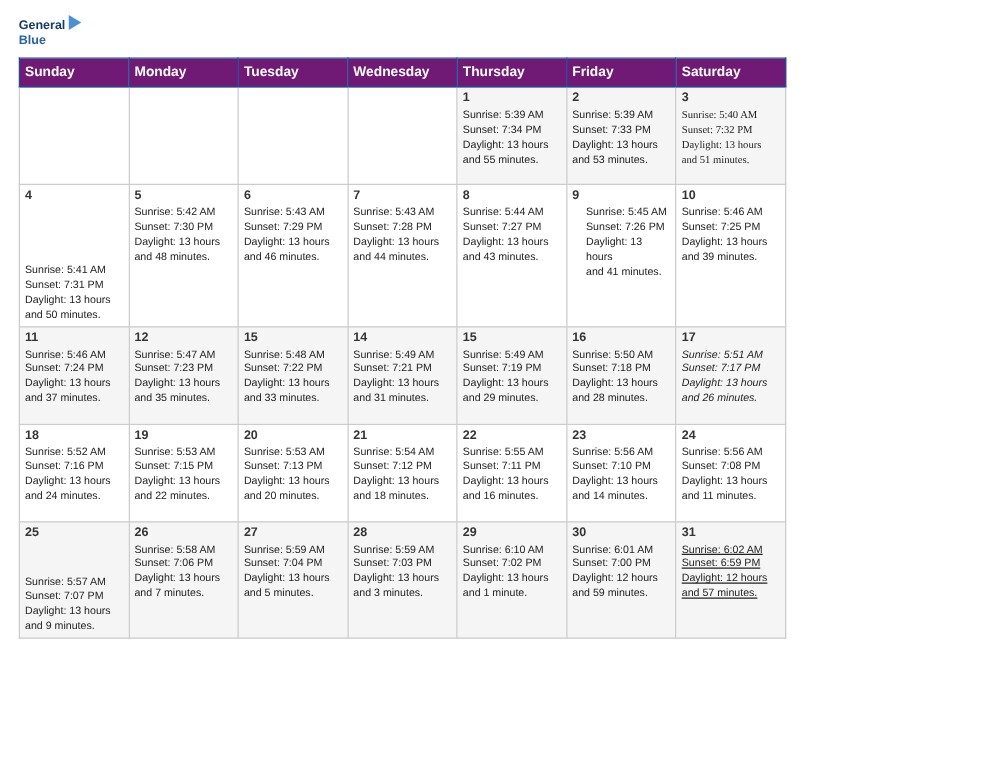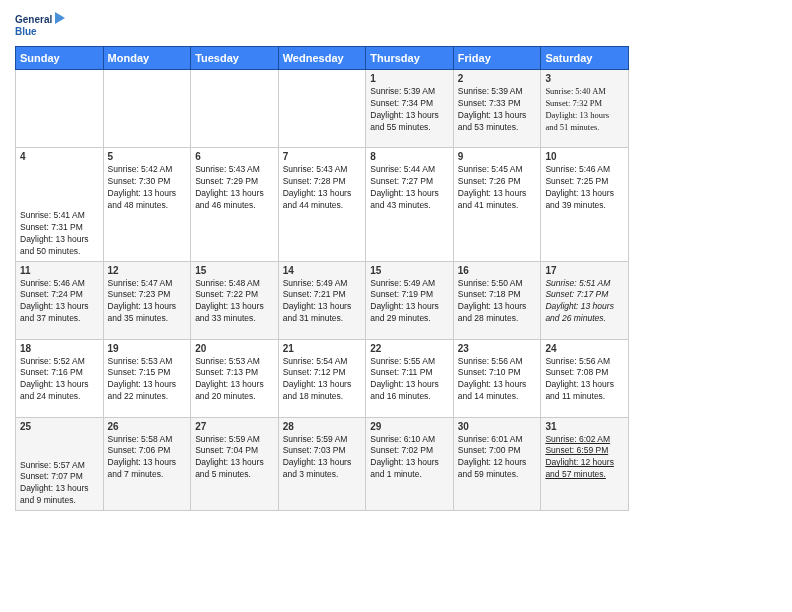--- a/index.html
+++ b/index.html
@@ -38,21 +38,21 @@
       font-size: 15px;
       color: #444;
       font-weight: normal;
     }
     table {
       width: 100%;
       border-collapse: collapse;
       table-layout: fixed;
     }
     thead tr th {
-      background: #3b82f6;
+      background: #701a75;
       color: #fff;
       font-size: 11px;
       font-weight: bold;
       padding: 5px 4px;
       text-align: left;
       border: 1px solid #1a4d9c;
     }
     tbody tr td {
       border: 1px solid #ccc;
       vertical-align: top;
@@ -169,21 +169,21 @@
           </td>
           <td>
             <span class="day-num">8</span>
             <div class="cell-info" style="white-space: pre-line;">Sunrise: 5:44 AM
 Sunset: 7:27 PM
 Daylight: 13 hours
 and 43 minutes.</div>
           </td>
           <td>
             <span class="day-num">9</span>
-            <div class="cell-info" style="white-space: pre-line;">Sunrise: 5:45 AM
+            <div class="cell-info" style="white-space: pre-line; margin-left: 11px;">Sunrise: 5:45 AM
 Sunset: 7:26 PM
 Daylight: 13 hours
 and 41 minutes.</div>
           </td>
           <td>
             <span class="day-num">10</span>
             <div class="cell-info" style="white-space: pre-line;">Sunrise: 5:46 AM
 Sunset: 7:25 PM
 Daylight: 13 hours
 and 39 minutes.</div>

